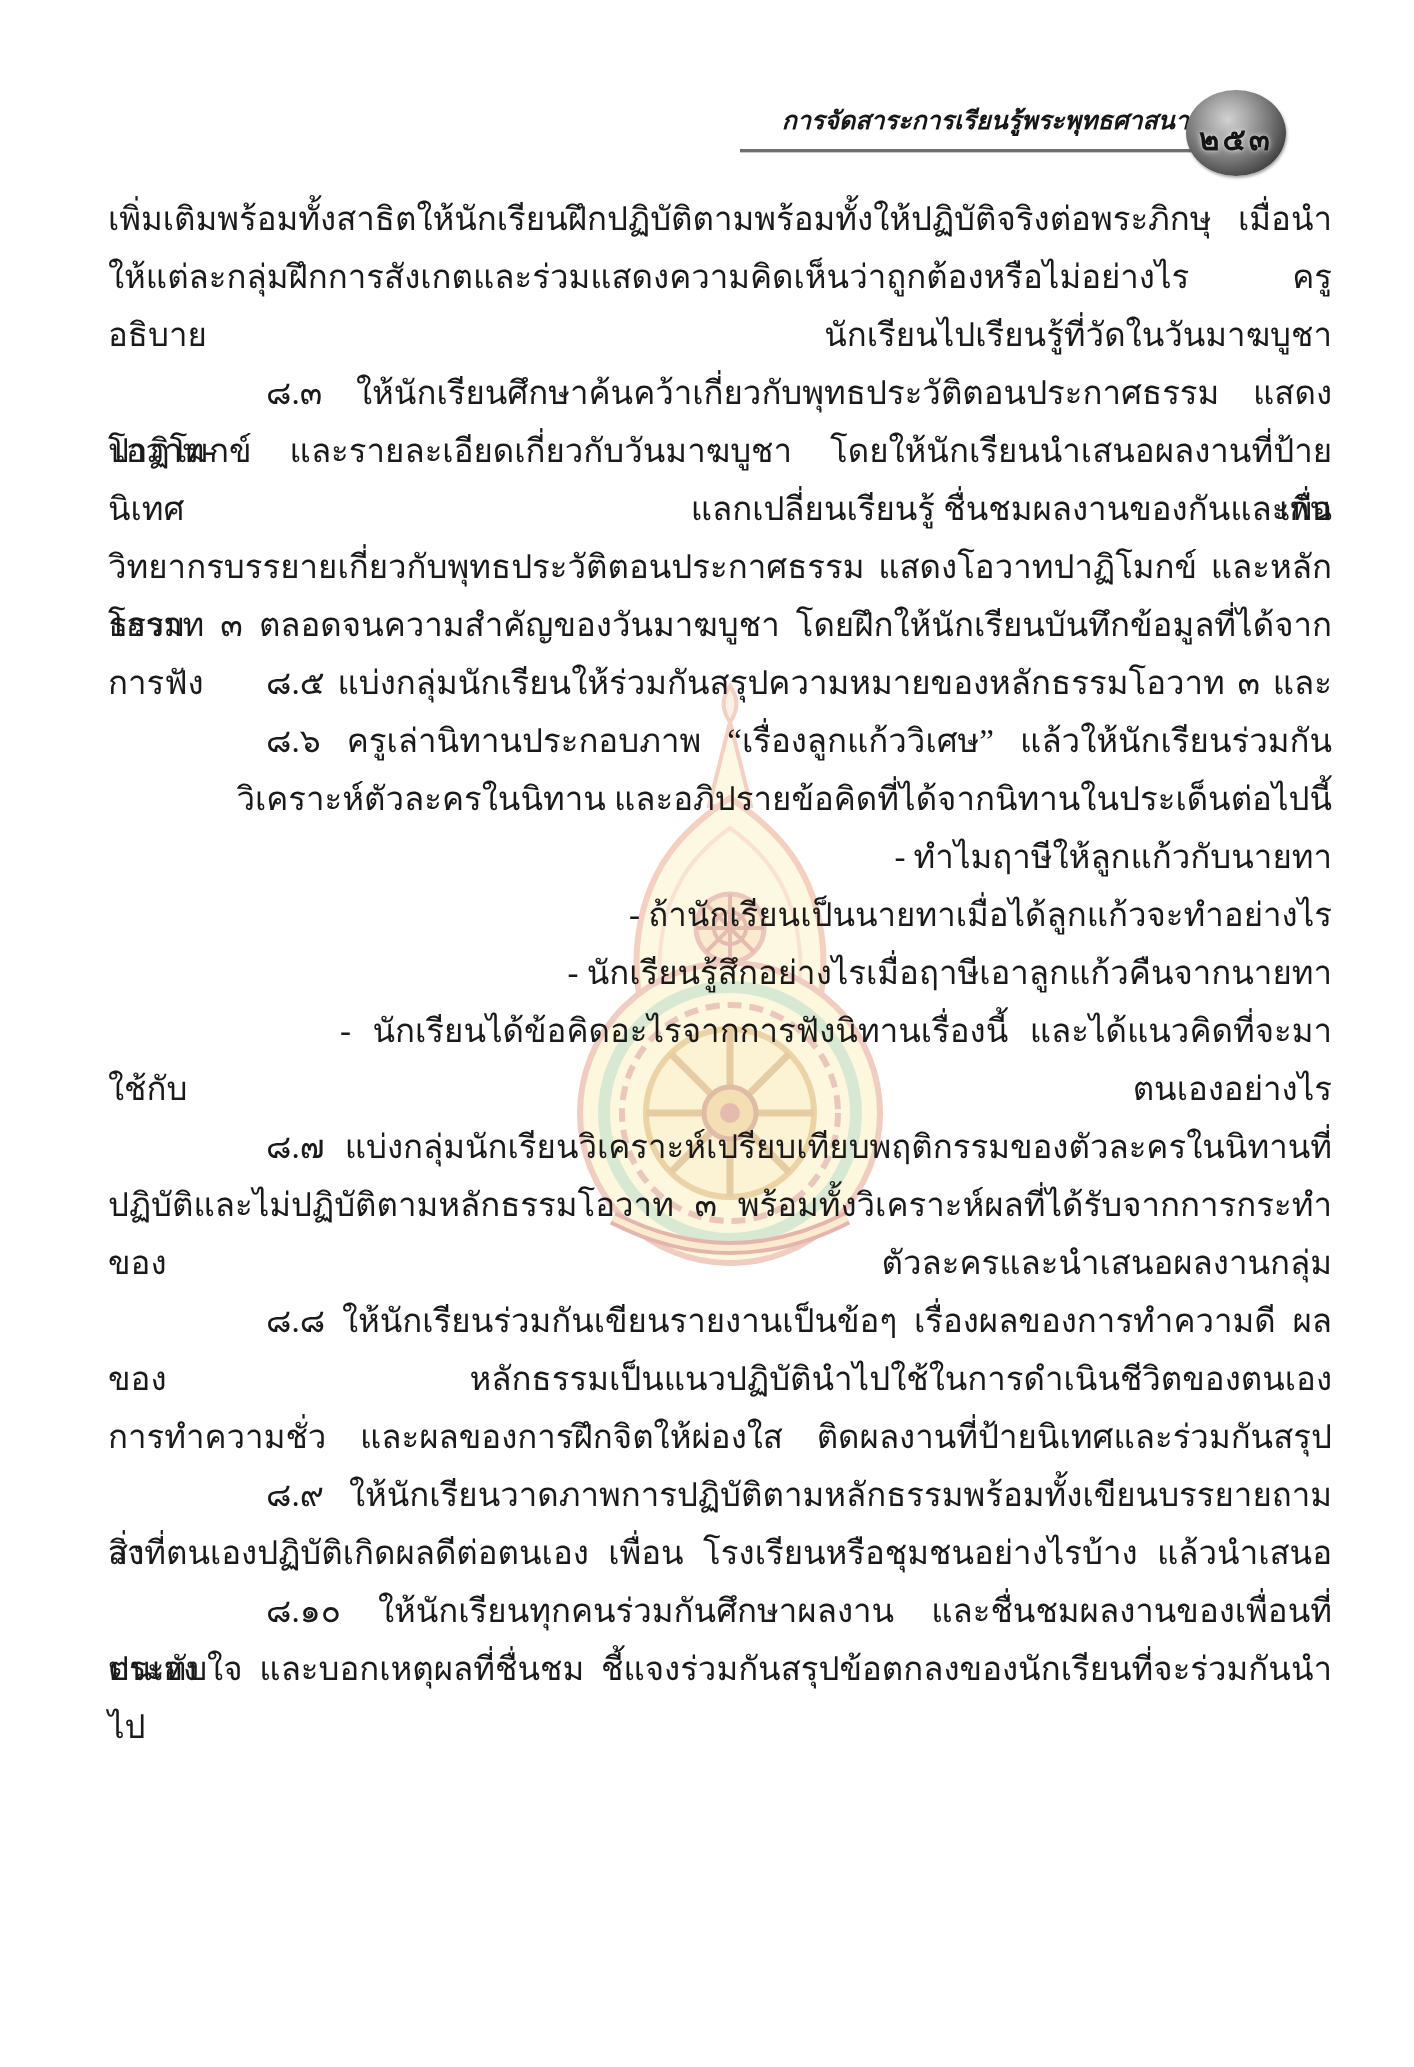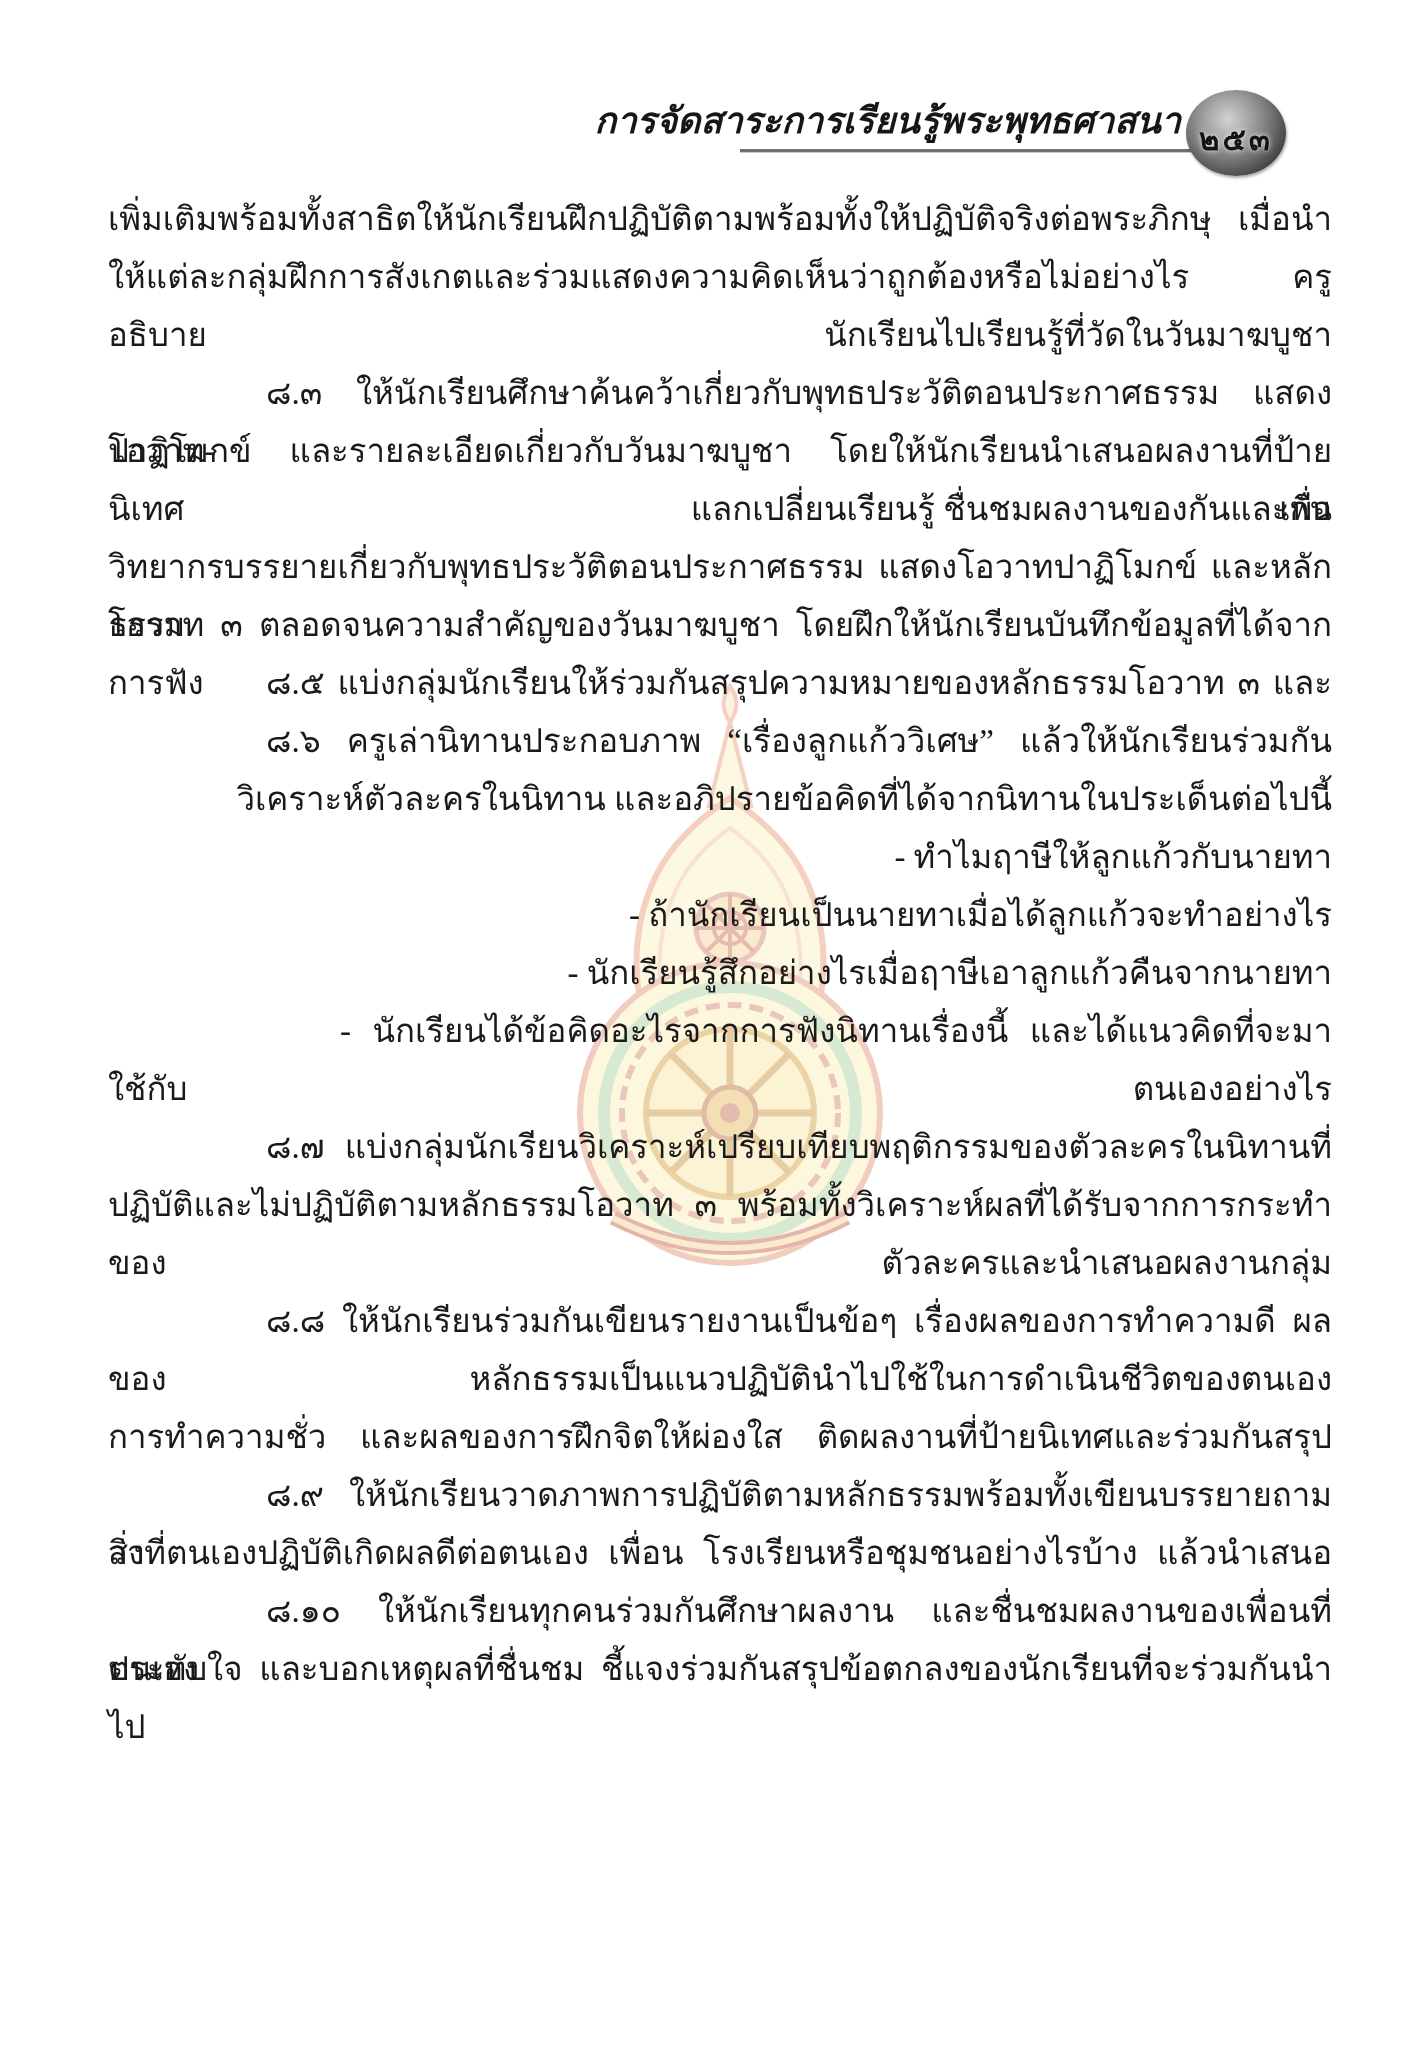--- a/index.html
+++ b/index.html
@@ -3,22 +3,22 @@
 <meta charset="utf-8">
 <style>
   html,body{margin:0;padding:0;}
   body{
     width:1414px;height:2067px;position:relative;background:#ffffff;
     font-family:"Liberation Serif","DejaVu Serif",serif;
     color:#1a1a1a;overflow:hidden;
   }
   
   .hdr-title{
-    position:absolute;left:386px;top:96px;width:795px;height:50px;
-    line-height:50px;text-align:right;font-size:36px;font-weight:bold;font-style:italic;
+    position:absolute;left:394px;top:96px;width:795px;height:50px;
+    line-height:50px;text-align:right;font-size:25px;font-weight:bold;font-style:italic;
     color:#161616;z-index:2;white-space:nowrap;
   }
   .hdr-rule{
     position:absolute;left:740px;top:149px;width:460px;height:3px;
     background:#6f6f6f;box-shadow:0 1px 0 #c9c9c9;z-index:1;
   }
   .page-badge{
     position:absolute;left:1186px;top:90px;width:100px;height:86px;border-radius:50%;
     background:radial-gradient(ellipse at 42% 34%, #d2d2d2 0%, #a6a6a6 26%, #757575 52%, #3a3a3a 80%, #101010 100%);
     display:flex;align-items:center;justify-content:center;z-index:3;

